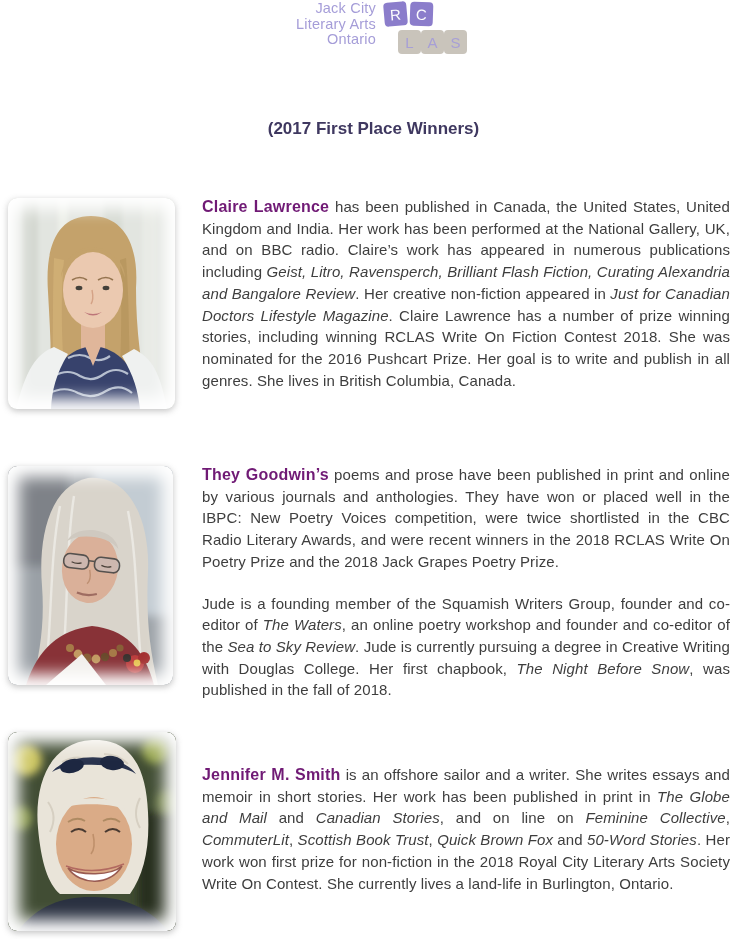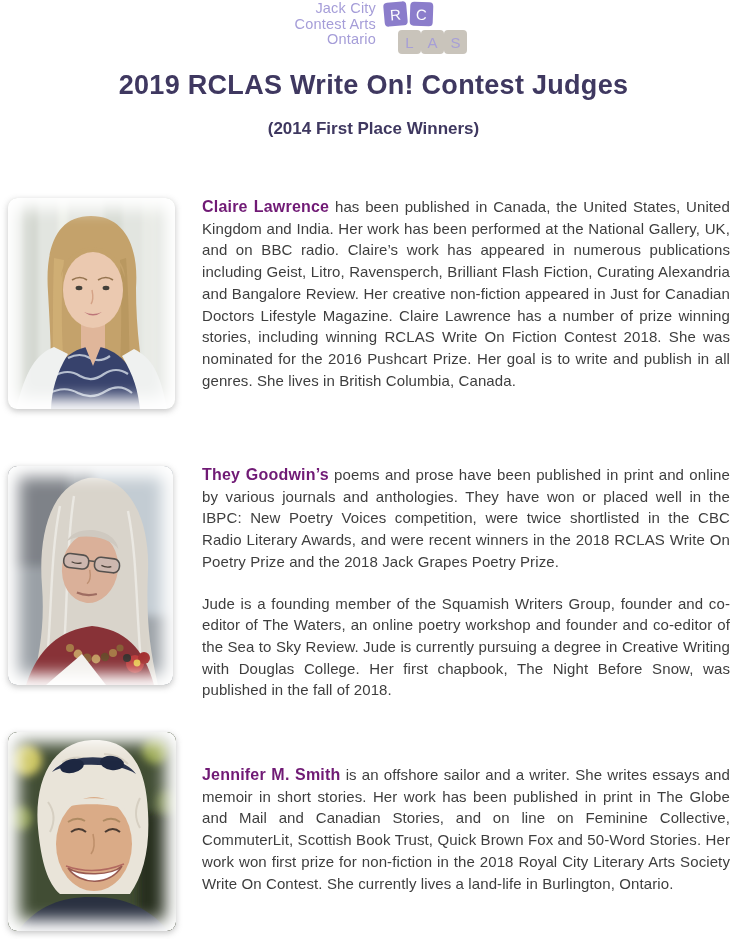--- a/index.html
+++ b/index.html
@@ -59,40 +59,39 @@
     position:absolute; left:202px; width:528px;
     color:#3e3e3e; font-size:15px; line-height:21.7px;
     text-align:justify; letter-spacing:0.1px;
   }
   .bio-text p { margin:0; }
   .bio-text p + p { margin-top:20px; }
   #bio1 { top:196px; }
   #bio2 { top:464px; }
   #bio3 { top:764px; }
   .seg-b { font-weight:700; font-size:16px; color:#701a75; letter-spacing:0.2px; }
-  .seg-i { }
+  .seg-i { font-style:italic; }
 </style>
 </head>
 <body>
 
 <div class="page">
 
   <div class="logo-text">
     <div>Jack City</div>
-    <div>Contest Arts</div>
+    <div>Literary Arts</div>
     <div>Ontario</div>
   </div>
   <div class="tile purple" id="tileR">R</div>
   <div class="tile purple" id="tileC">C</div>
   <div class="tile beige" id="tileL">L</div>
   <div class="tile beige" id="tileA">A</div>
   <div class="tile beige" id="tileS">S</div>
 
-  <h1 class="title">2019 RCLAS Write On! Contest Judges</h1>
-  <h2 class="subtitle">(2014 First Place Winners)</h2>
+  <h2 class="subtitle">(2017 First Place Winners)</h2>
 
   <div class="photo" id="photo1">
     <svg viewBox="0 0 167 211">
       <defs>
           <filter id="b1">
             <feGaussianBlur stdDeviation="2"></feGaussianBlur>
           </filter>
         </defs>
       <rect width="167" height="211" fill="#e2e5e0"></rect>
       <g filter="url(#b1)">

